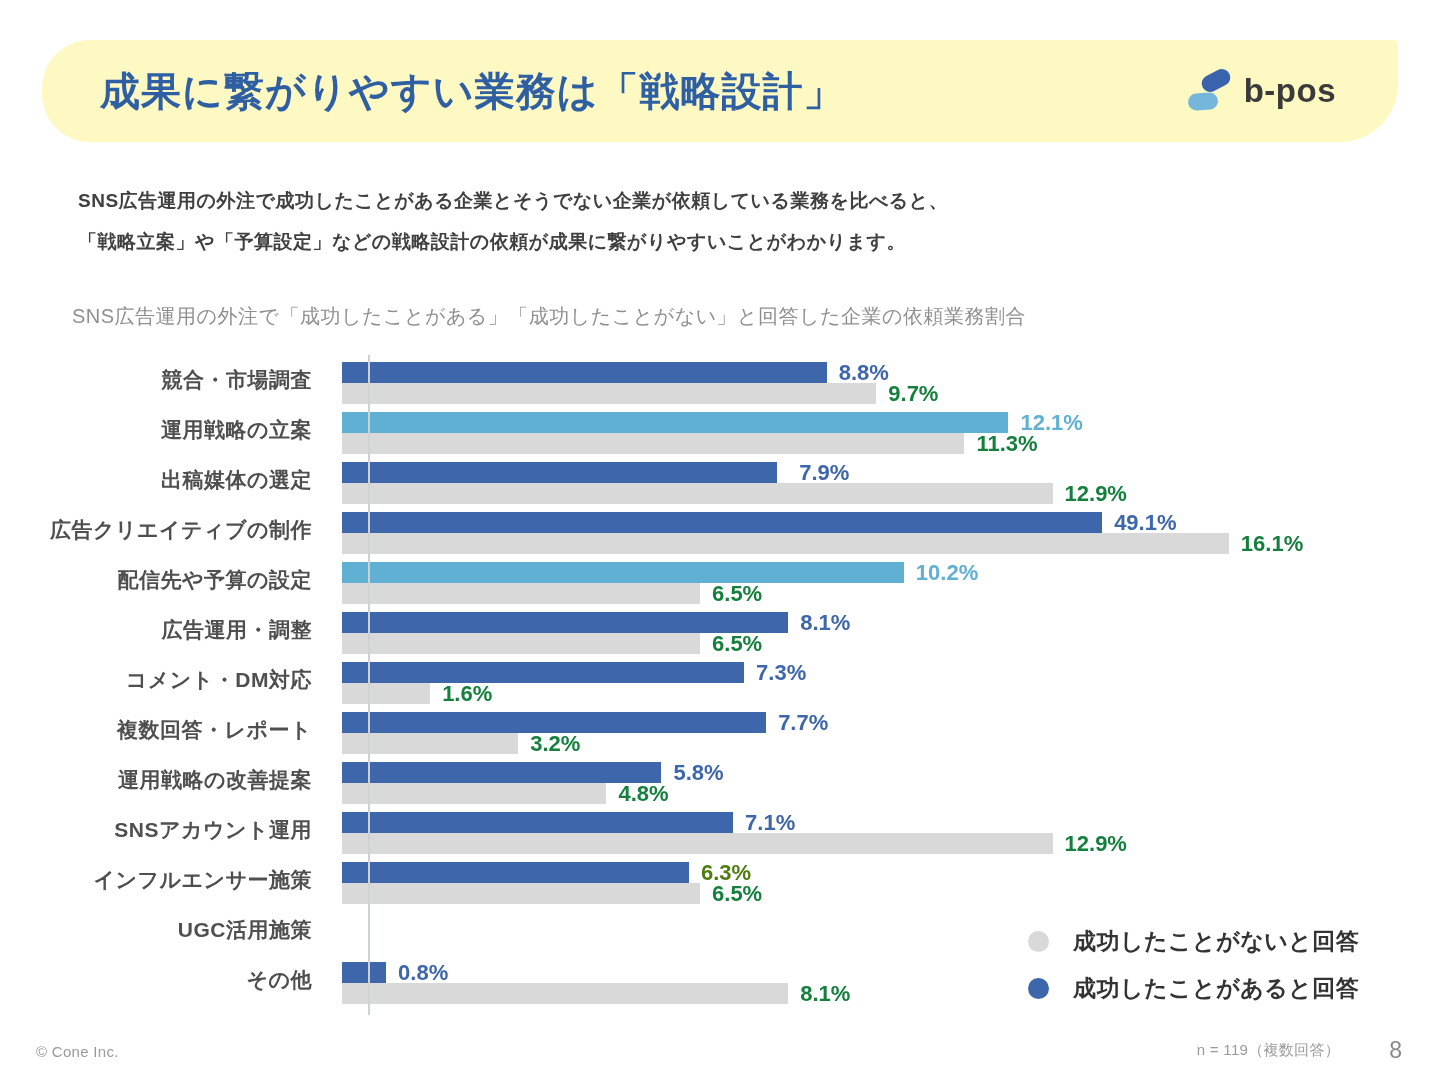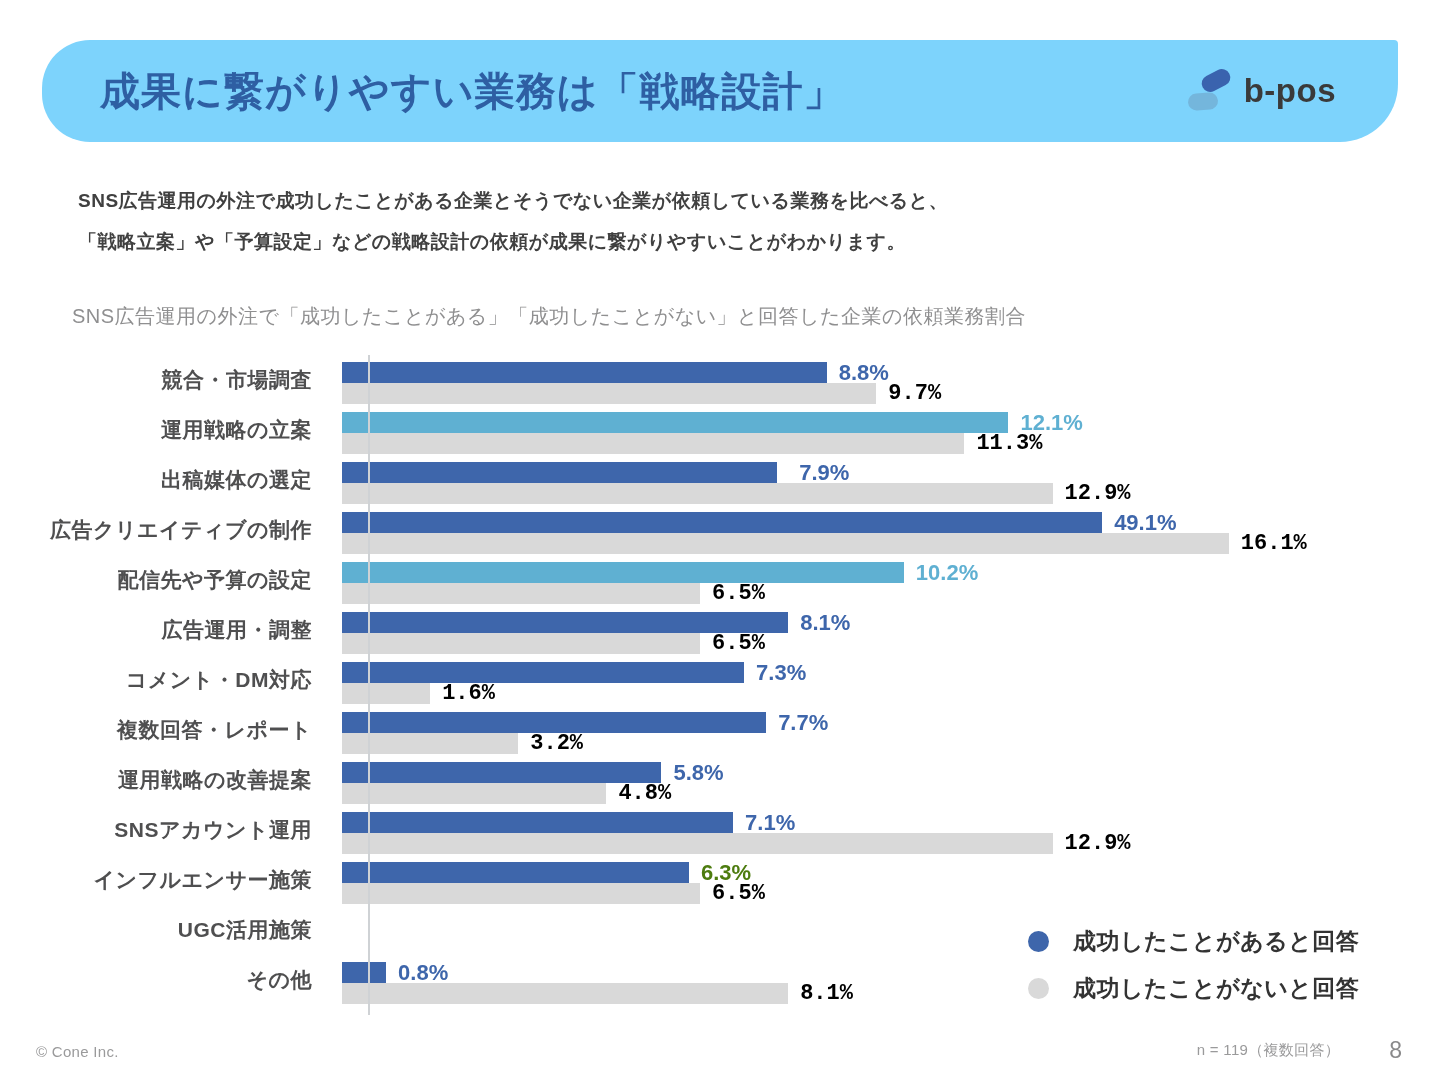--- a/index.html
+++ b/index.html
@@ -6,21 +6,21 @@
   html, body { background: #ffffff; }
   body {
     font-family: "Liberation Sans", "DejaVu Sans", sans-serif;
     width: 1440px; height: 1080px; position: relative; overflow: hidden;
   }
   .slide { position: absolute; inset: 0; background: #ffffff; }
 
   
   .header {
     position: absolute; left: 42px; top: 40px; width: 1356px; height: 102px;
-    background: #7dd3fc; border-radius: 48px 4px 58px 48px;
+    background: #fef9c3; border-radius: 48px 4px 58px 48px;
     display: flex; align-items: center; justify-content: space-between;
     padding: 0 62px 0 58px;
   }
   .page-title {
     font-size: 40px; font-weight: 700; color: #2e5fa3; letter-spacing: 1px;
   }
   .logo { display: flex; align-items: center; gap: 12px; }
   .logo-mark { position: relative; width: 44px; height: 44px; }
   .logo-pill { position: absolute; border-radius: 10px; }
   .logo-pill.dark {
@@ -57,21 +57,21 @@
   .row-label {
     width: 340px; padding-right: 28px; text-align: right;
     font-size: 21px; font-weight: 600; color: #4f4f50;
     display: flex; align-items: center; justify-content: flex-end;
     letter-spacing: 0.5px;
   }
   .bars { width: 1008px; padding-top: 7px; margin-left: 2px; }
   .line { height: 21px; display: flex; align-items: center; }
   .bar { height: 21px; flex: 0 0 auto; }
   .val { margin-left: 12px; font-size: 22px; font-weight: 700; white-space: nowrap; }
-  .val-gray { color: #000000; font-family: Liberation Mono, monospace; }
+  .val-gray { color: #15803d; }
 
   
   .legend {
     position: absolute; left: 1028px; top: 926px;
     display: flex; flex-direction: column; gap: 16px;
   }
   .legend-item { display: flex; align-items: center; gap: 24px; }
   .dot { width: 21px; height: 21px; border-radius: 50%; flex: 0 0 auto; }
   .dot-blue { background: #3e66ab; }
   .dot-gray { background: #d9d9d9; }
@@ -276,26 +276,26 @@
           <div class="line">
             <div class="bar" style="width: 44.2623%; background: rgb(217, 217, 217);"></div>
             <span class="val val-gray">8.1%</span>
           </div>
         </div>
       </div>
     </div>
 
   <div class="legend">
     <div class="legend-item">
+      <span class="dot dot-gray"></span>
+      <span class="legend-label">成功したことがないと回答</span>
+    </div>
+    <div class="legend-item">
       <span class="dot dot-blue"></span>
       <span class="legend-label">成功したことがあると回答</span>
     </div>
-    <div class="legend-item">
-      <span class="dot dot-gray"></span>
-      <span class="legend-label">成功したことがないと回答</span>
-    </div>
   </div>
 
   <div class="footer-copyright">© Cone Inc.</div>
   <div class="footer-note">n = 119（複数回答）</div>
   <div class="footer-page">8</div>
 
 </div>
 
 </body></html>

